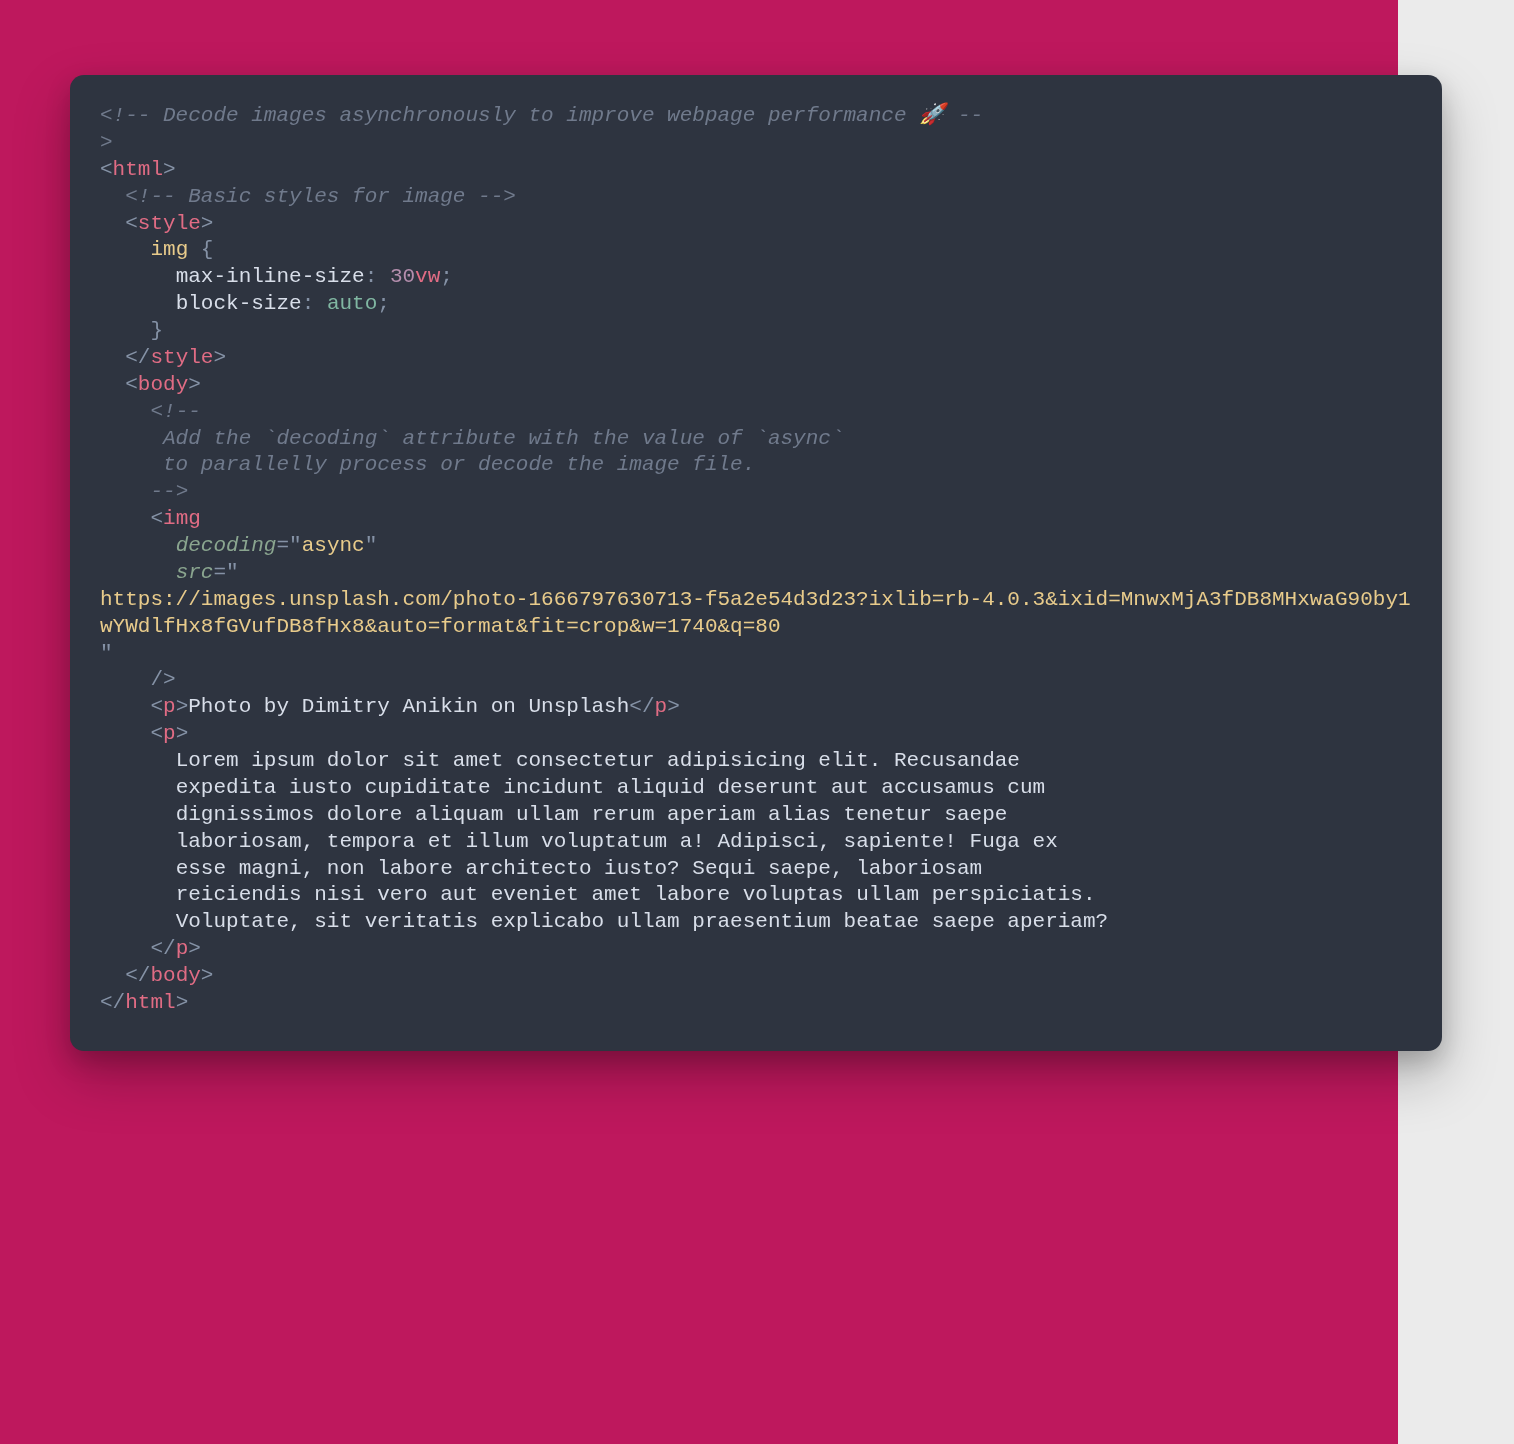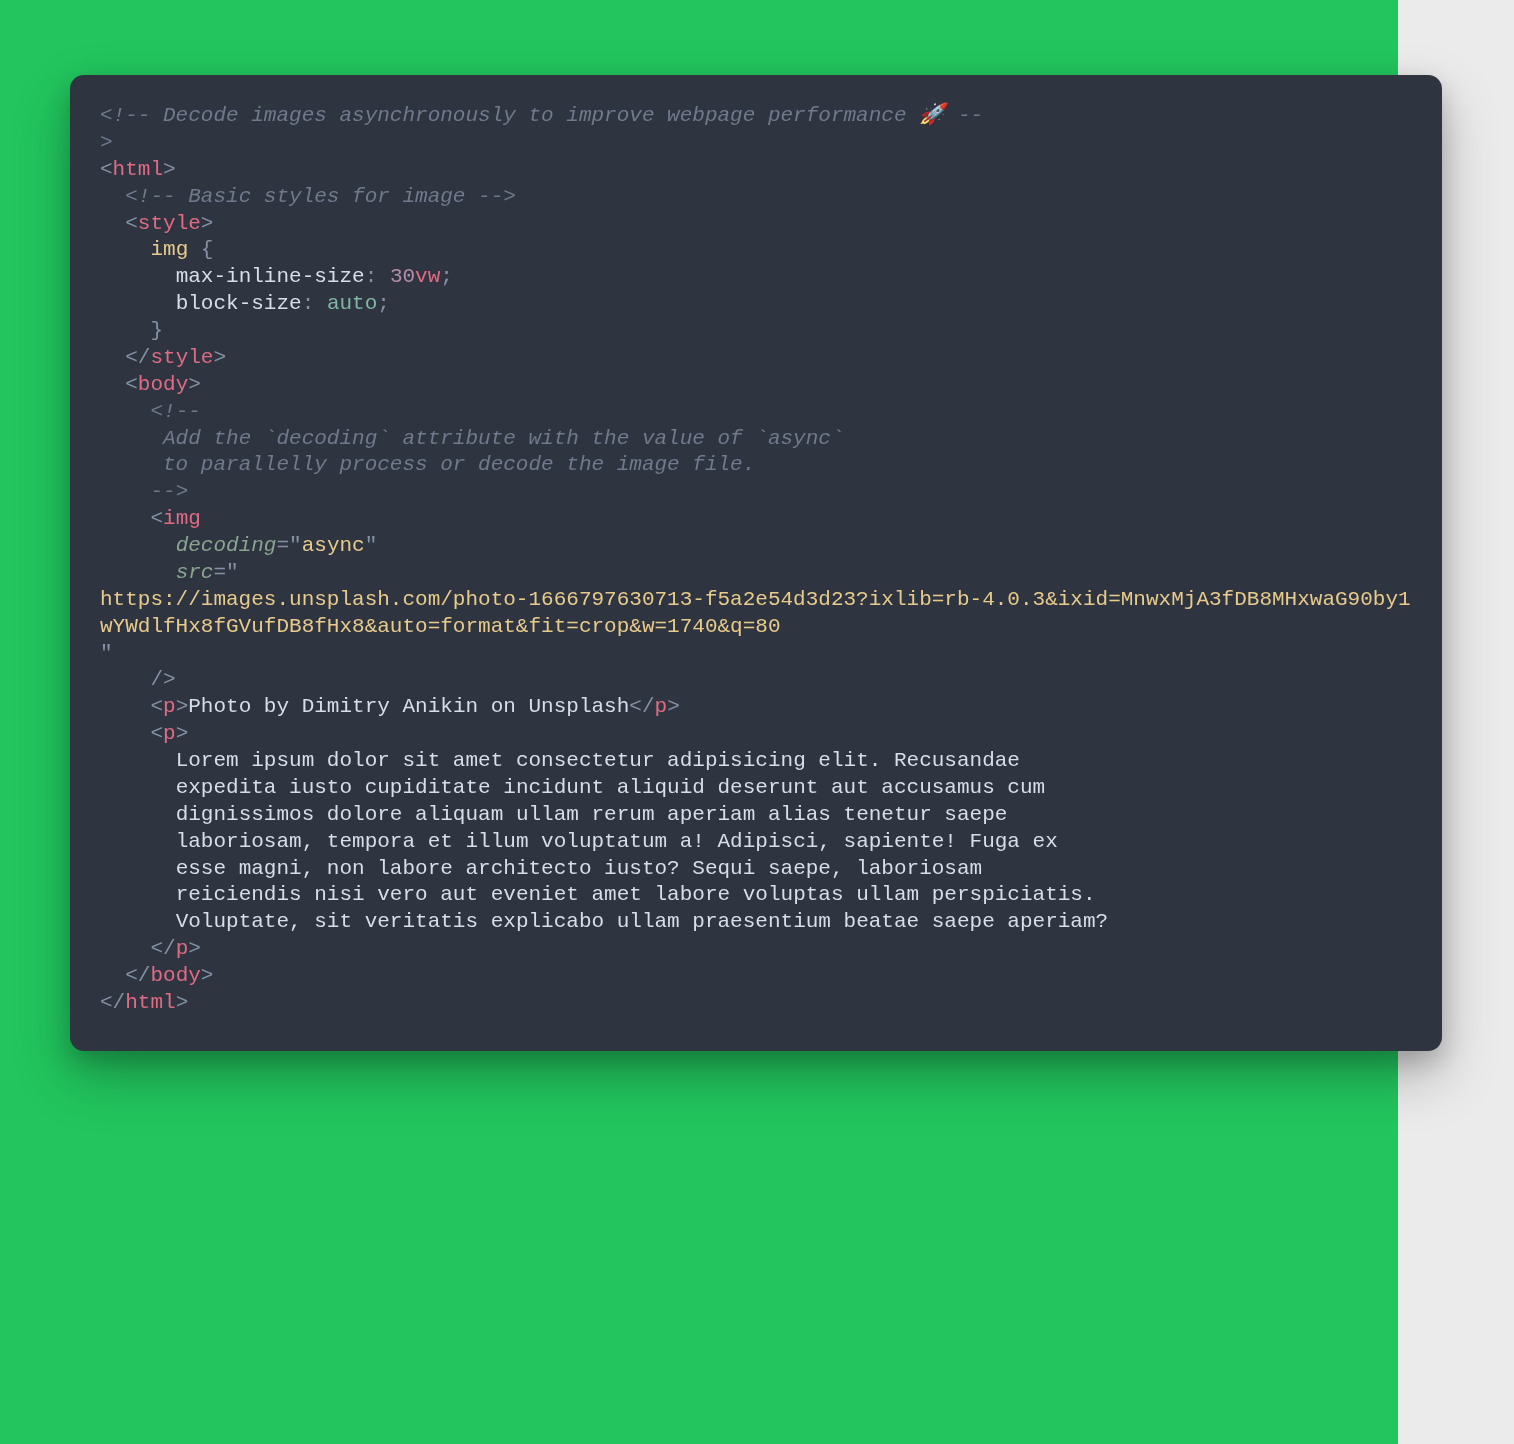--- a/index.html
+++ b/index.html
@@ -8,21 +8,21 @@
     padding: 0;
     background: #ebebeb;
     width: 1514px;
     height: 1444px;
     overflow: hidden;
   }
   .stage {
     width: 1398px;
     height: 1444px;
     position: relative;
-    background: #22c55e;
+    background: #be185d;
   }
   .card {
     position: absolute;
     left: 70px;
     top: 75px;
     width: 1372px;
     background: #2e3440;
     border-radius: 14px;
     box-shadow: 0 25px 55px rgba(0,0,0,0.25), 0 10px 25px rgba(0,0,0,0.18);
     padding: 28px 30px 34px 30px;

